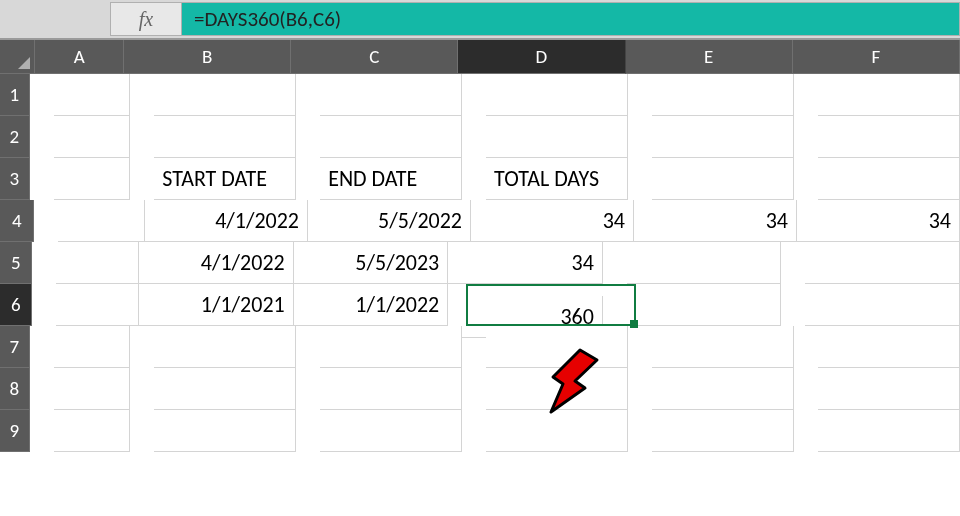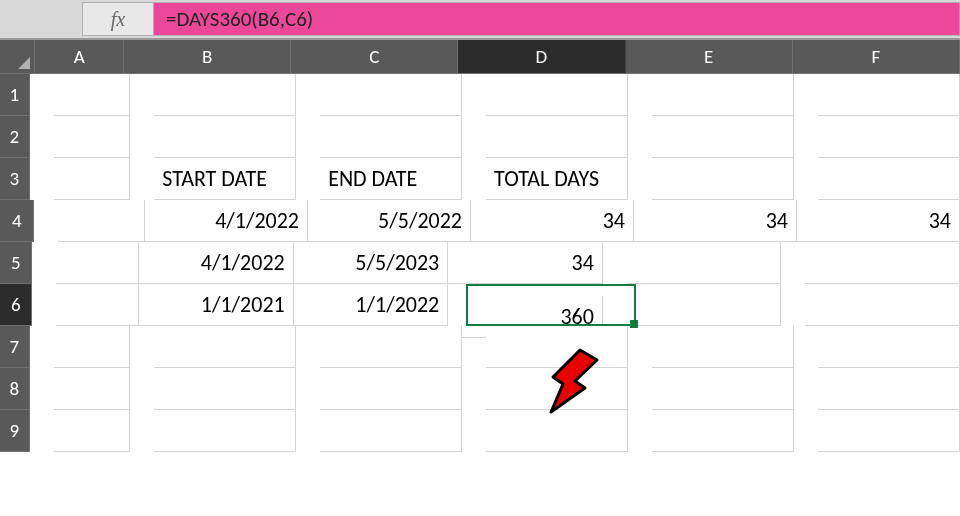--- a/index.html
+++ b/index.html
@@ -11,39 +11,39 @@
       overflow: hidden;
       position: relative;
       user-select: none;
     }
     .formula-bar {
       display: flex;
       align-items: center;
       height: 40px;
       background: #d8d8d8;
       border-bottom: 2px solid #9a9a9a;
-      padding-left: 82px;
+      padding-left: 110px;
     }
     .fx-box {
       width: 72px;
       height: 34px;
       background: #e8e8e8;
       border: 1px solid #b0b0b0;
       display: flex;
       align-items: center;
       justify-content: center;
       font-style: italic;
       font-family: 'Times New Roman', serif;
       color: #666;
       font-size: 20px;
     }
     .formula-input {
       flex: 1;
       height: 34px;
-      background: #ec4899;
+      background: #14b8a6;
       border: 1px solid #b0b0b0;
       border-left: none;
       padding: 0 12px;
       display: flex;
       align-items: center;
       font-size: 21px;
       color: #222;
     }
     .grid-wrapper { position: relative; }
     .col-headers {

